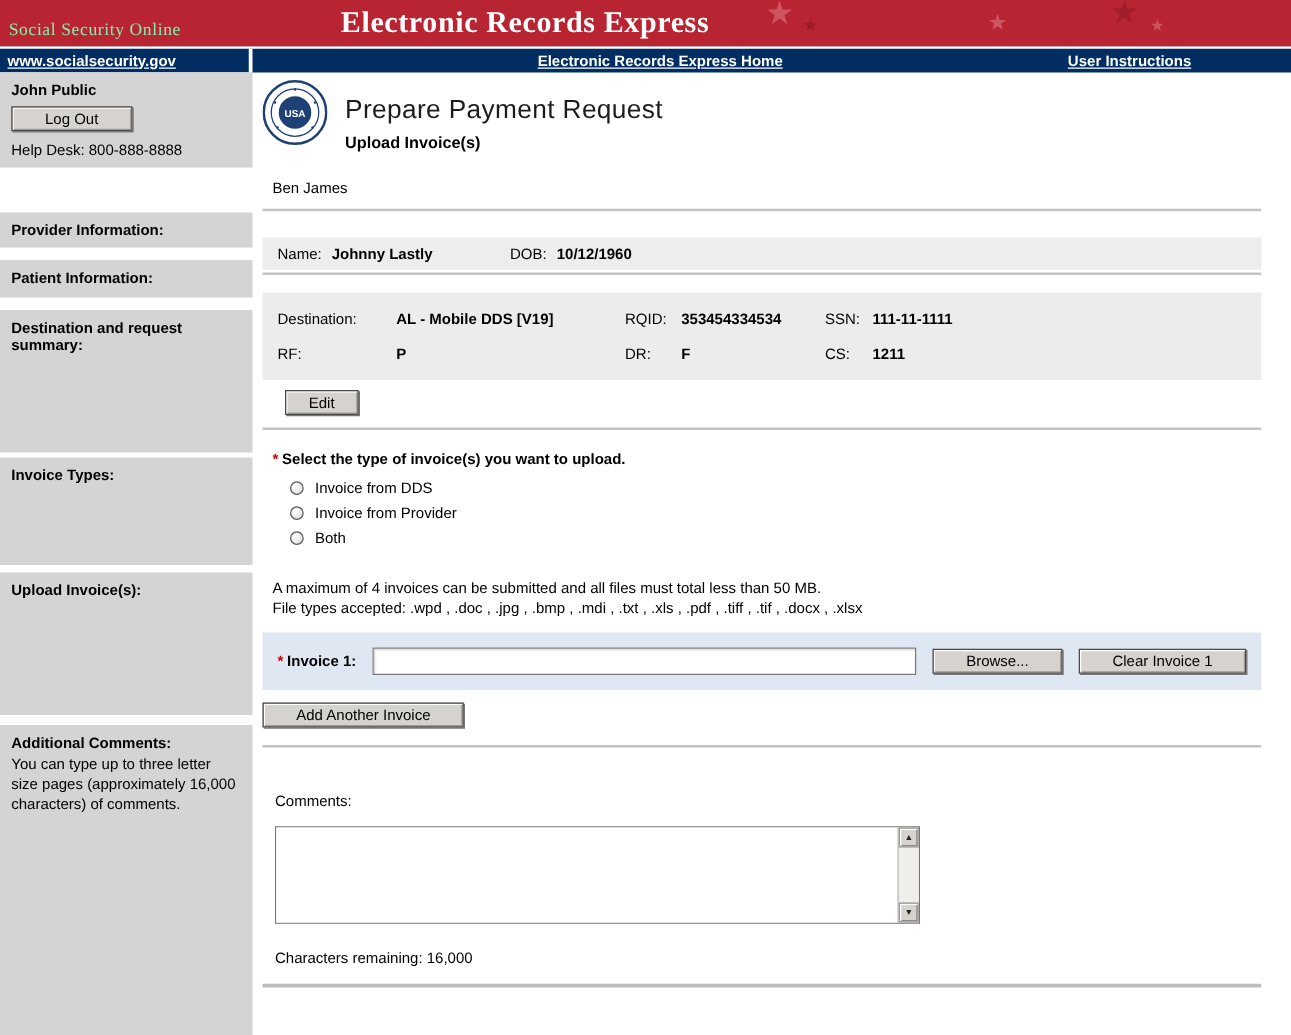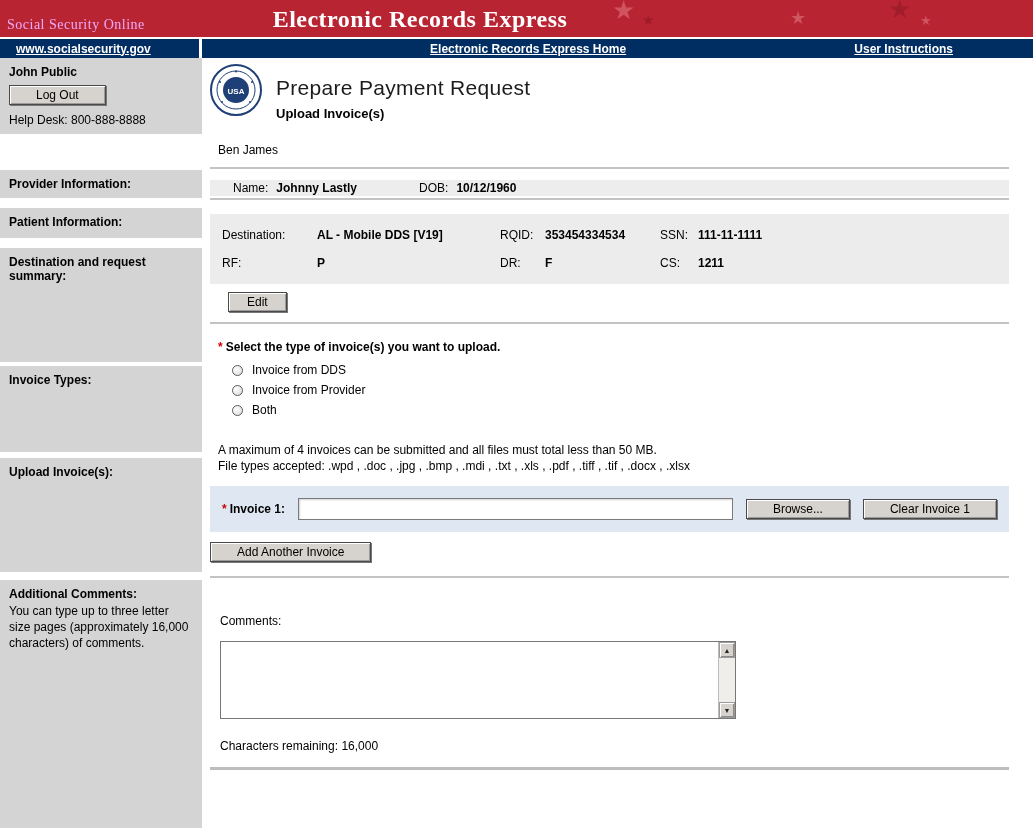--- a/index.html
+++ b/index.html
@@ -2,35 +2,35 @@
 <html><head>
 <meta charset="utf-8">
 <style>
   * { margin:0; padding:0; box-sizing:border-box; }
   body { background:#fff; }
   .page { width:1033px; height:828px; position:relative; background:#fff;
           font-family:"Liberation Sans", sans-serif; font-size:12px; color:#000; overflow:hidden; }
 
   
   .banner { height:37px; background:#b92433; position:relative; }
-  .brand { position:absolute; left:7px; bottom:4px; color:#f0abfc;
+  .brand { position:absolute; left:7px; bottom:4px; color:#86efac;
            font-family:"Liberation Serif", serif; font-size:14px; letter-spacing:.5px; }
   .banner-title { position:absolute; left:420px; top:50%; transform:translate(-50%,-50%);
            color:#fff; font-family:"Liberation Serif", serif; font-size:24px; font-weight:bold;
            letter-spacing:.5px; white-space:nowrap; }
   .star { position:absolute; line-height:1; }
   .star.s1 { left:612px; top:-3px; font-size:26px; color:#d0545f; }
   .star.s2 { left:642px; top:13px; font-size:14px; color:#9e1b28; }
   .star.s3 { left:790px; top:9px;  font-size:18px; color:#cf5560; }
   .star.s4 { left:888px; top:-4px; font-size:26px; color:#a01d2a; }
   .star.s5 { left:920px; top:14px; font-size:13px; color:#d0545f; }
 
   
   .navbar { height:21px; background:#002d62; display:flex; border-top:2px solid #fff; }
-  .nav-left { width:202px; border-right:3px solid #fff; display:flex; align-items:center; padding-left:16px; }
+  .nav-left { width:202px; border-right:3px solid #fff; display:flex; align-items:center; padding-left:6px; }
   .nav-main { flex:1; display:flex; align-items:center; }
   .home-wrap { flex:1; text-align:center; }
   .nav-link { color:#fff; font-weight:bold; text-decoration:underline; font-size:12px; cursor:pointer; }
   .instructions-wrap { margin-right:80px; }
 
   
   .content-row { display:flex; height:770px; }
   .sidebar { width:202px; display:flex; flex-direction:column; background:#fff; }
   .side-block { background:#d4d4d4; padding:7px 9px; }
   .user-block { height:76px; margin-bottom:36px; }
@@ -56,21 +56,21 @@
 
   .req { color:#d00000; font-weight:bold; margin-right:3px; }
   .required-note { margin-top:26px; margin-left:8px; }
   .provider-name { margin-top:22px; margin-left:8px; }
 
   .rule { height:2px; background:#c3c3c3; margin-top:10px; }
   .rule.thin { margin-top:2px; }
   .rule.thick { height:3px; background:#bdbdbd; }
 
   
-  .patient-row { margin-top:11px; height:16px; background:#ededed; display:flex; align-items:center; padding:0 23px; }
+  .patient-row { margin-top:21px; height:26px; background:#ededed; display:flex; align-items:center; padding:0 12px; }
   .patient-row .val { font-weight:bold; margin-left:8px; }
   .patient-row .dob-lbl { margin-left:62px; }
 
   
   .summary-box { margin-top:14px; background:#ececec; padding:14px 12px;
                  display:grid; grid-template-columns:95px 183px 45px 115px 38px auto; row-gap:14px; }
   .summary-box .val { font-weight:bold; }
   .edit-btn { margin:8px 0 0 18px; }
 
   

